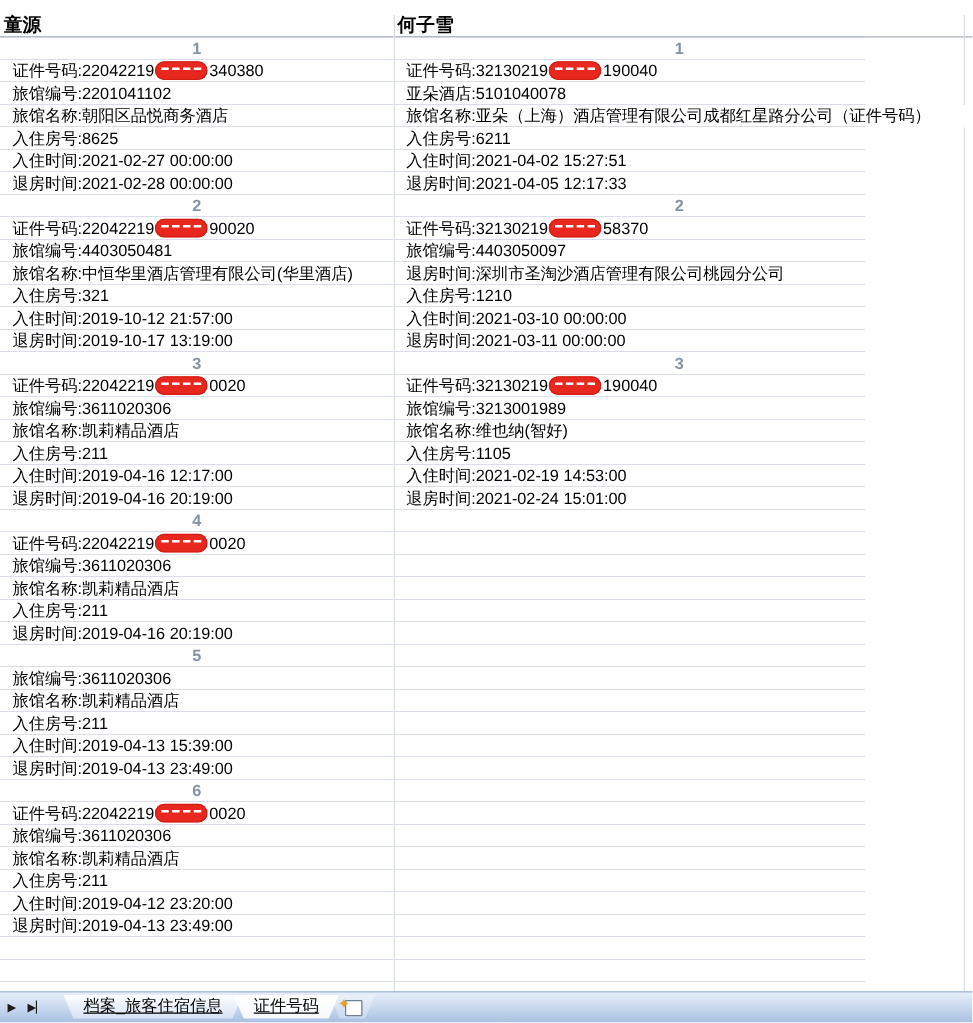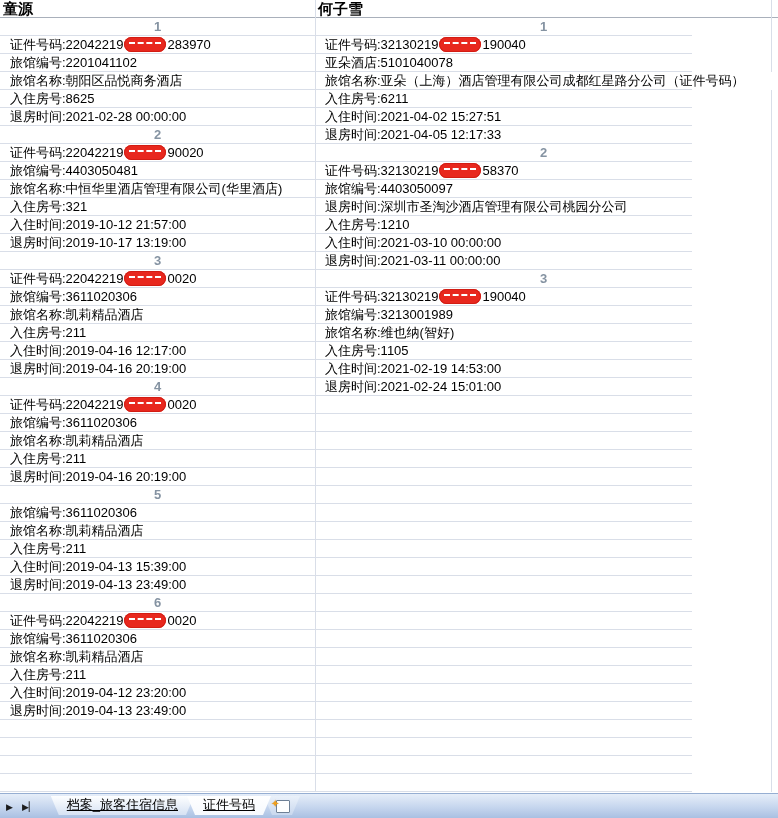--- a/index.html
+++ b/index.html
@@ -2,21 +2,21 @@
 <html><head>
 <meta charset="utf-8">
 <style>
   html,body{margin:0;padding:0;}
   body{
     width:778px;height:818px;position:relative;overflow:hidden;background:#ffffff;
     font-family:"Liberation Sans","DejaVu Sans",sans-serif;
   }
   
   #sheet{
-    position:absolute;left:0;top:0;width:692px;height:793px;
+    position:absolute;left:0;top:12px;width:692px;height:793px;
     background:repeating-linear-gradient(to bottom,transparent 0,transparent 17px,#d9dee8 17px,#d9dee8 18px);
   }
   .vline{position:absolute;width:1px;background:#d9dee8;}
   #vlineA{left:315px;top:0;height:792px;}
   #vlineB1{left:771px;top:0;height:72px;}
   #vlineB2{left:771px;top:90px;height:702px;}
   #header-border{position:absolute;left:0;top:17px;width:778px;height:1px;background:#a9b0bb;}
   .col{position:absolute;top:0;}
   #colA{left:0;width:315px;}
   #colB{left:315px;width:457px;}
@@ -51,24 +51,25 @@
   .sheet-ic .star{position:absolute;left:-6px;top:-6px;font-size:10px;color:#f0a01e;
                   text-shadow:0 0 1px #c87e0a;font-style:normal;}
 </style>
 </head>
 <body>
 
 <div id="sheet">
   <div id="colA" class="col">
       <div class="row header">童源</div>
       <div class="row idx">1</div>
-      <div class="row field"><span>证件号码:22042219</span><span class="blob"><i></i></span><span>283970</span></div>
+      <div class="row field"><span>证件号码:22042219</span><span class="blob"><i></i></span><span>340380</span></div>
       <div class="row field">旅馆编号:2201041102</div>
       <div class="row field">旅馆名称:朝阳区品悦商务酒店</div>
       <div class="row field">入住房号:8625</div>
+      <div class="row field">入住时间:2021-02-27 00:00:00</div>
       <div class="row field">退房时间:2021-02-28 00:00:00</div>
       <div class="row idx">2</div>
       <div class="row field"><span>证件号码:22042219</span><span class="blob"><i></i></span><span>90020</span></div>
       <div class="row field">旅馆编号:4403050481</div>
       <div class="row field">旅馆名称:中恒华里酒店管理有限公司(华里酒店)</div>
       <div class="row field">入住房号:321</div>
       <div class="row field">入住时间:2019-10-12 21:57:00</div>
       <div class="row field">退房时间:2019-10-17 13:19:00</div>
       <div class="row idx">3</div>
       <div class="row field"><span>证件号码:22042219</span><span class="blob"><i></i></span><span>0020</span></div>

